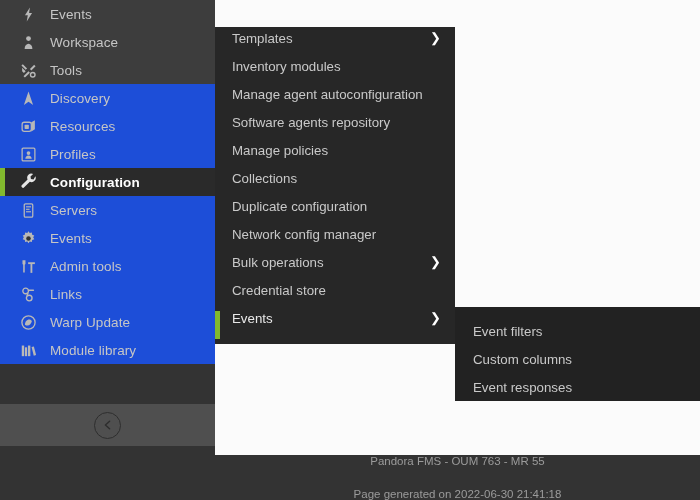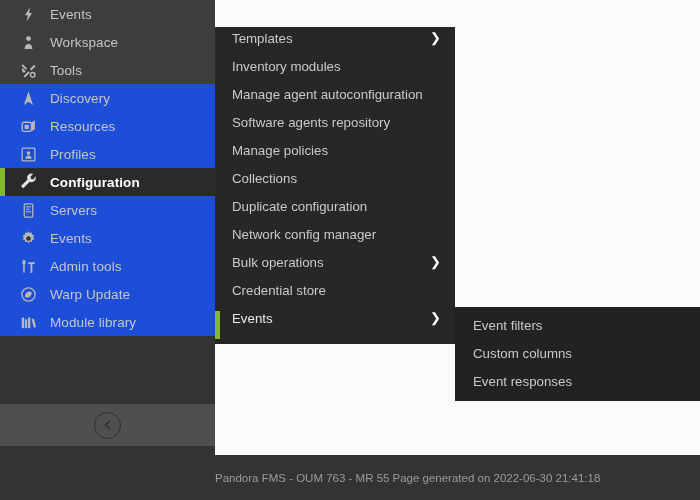--- a/index.html
+++ b/index.html
@@ -136,41 +136,41 @@
   .submenu3 {
     position: absolute;
     left: 455px; top: 307px;
     width: 245px;
     background: #222222;
     padding: 4px 0 6px 0;
     z-index: 20;
   }
   .sub3-item {
     display: flex;
-    align-items: center;
+    align-items: flex-end;
     height: 28px;
     padding-left: 18px;
     cursor: pointer;
   }
   .sub3-item .sub3-label {
     font-size: 13.3px;
     color: #c9c9c9;
     white-space: nowrap;
   }
 
   
   .footer {
     position: absolute;
     left: 215px; top: 455px;
     width: 485px; height: 45px;
     background: #333333;
     display: flex;
-    flex-direction: row;
-    align-items: center;
-    justify-content: flex-start;
+    flex-direction: column;
+    align-items: center;
+    justify-content: space-between;
     gap: 3px;
   }
   .footer-line {
     font-size: 11.5px;
     color: #9b9b9b;
     white-space: nowrap;
   }
 </style>
 </head>
 <body>
@@ -275,20 +275,31 @@
           </div>
           <div class="nav-item">
             <span class="nav-icon">
               <svg width="17" height="17" viewBox="0 0 24 24">
                 <rect x="11.5" y="6" width="9.5" height="2.6" fill="currentColor"></rect>
                 <rect x="14.8" y="7.5" width="2.6" height="13.5" fill="currentColor"></rect>
                 <path d="M3.5 3 h4.2 v5.5 l-1 1.2 v10.8 h-2.2 V9.7 l-1-1.2z" fill="currentColor"></path>
               </svg>
             </span>
             <span class="nav-label">Admin tools</span>
+          </div>
+          <div class="nav-item">
+            <span class="nav-icon">
+              <svg width="17" height="17" viewBox="0 0 24 24">
+                <circle cx="8" cy="7" r="4" fill="none" stroke="currentColor" stroke-width="1.9"></circle>
+                <circle cx="13" cy="17" r="4" fill="none" stroke="currentColor" stroke-width="1.9"></circle>
+                <path d="M11.3 9.6 L9.8 14.4" fill="none" stroke="currentColor" stroke-width="1.9"></path>
+                <path d="M12 6 h7" fill="none" stroke="currentColor" stroke-width="1.9" stroke-linecap="round"></path>
+              </svg>
+            </span>
+            <span class="nav-label">Links</span>
           </div>
           <div class="nav-item">
             <span class="nav-icon">
               <svg width="17" height="17" viewBox="0 0 24 24">
                 <circle cx="12" cy="12" r="9.3" fill="none" stroke="currentColor" stroke-width="1.9"></circle>
                 <path d="M7 15 c0-4 2.6-7.3 6-7.3 c1.7 0 3 0.9 3.8 2.3 c-0.7 3.7-3.3 6.4-6.3 6.4 c-1.3 0-2.5-0.5-3.5-1.4z" fill="currentColor"></path>
               </svg>
             </span>
             <span class="nav-label">Warp Update</span>
           </div>

